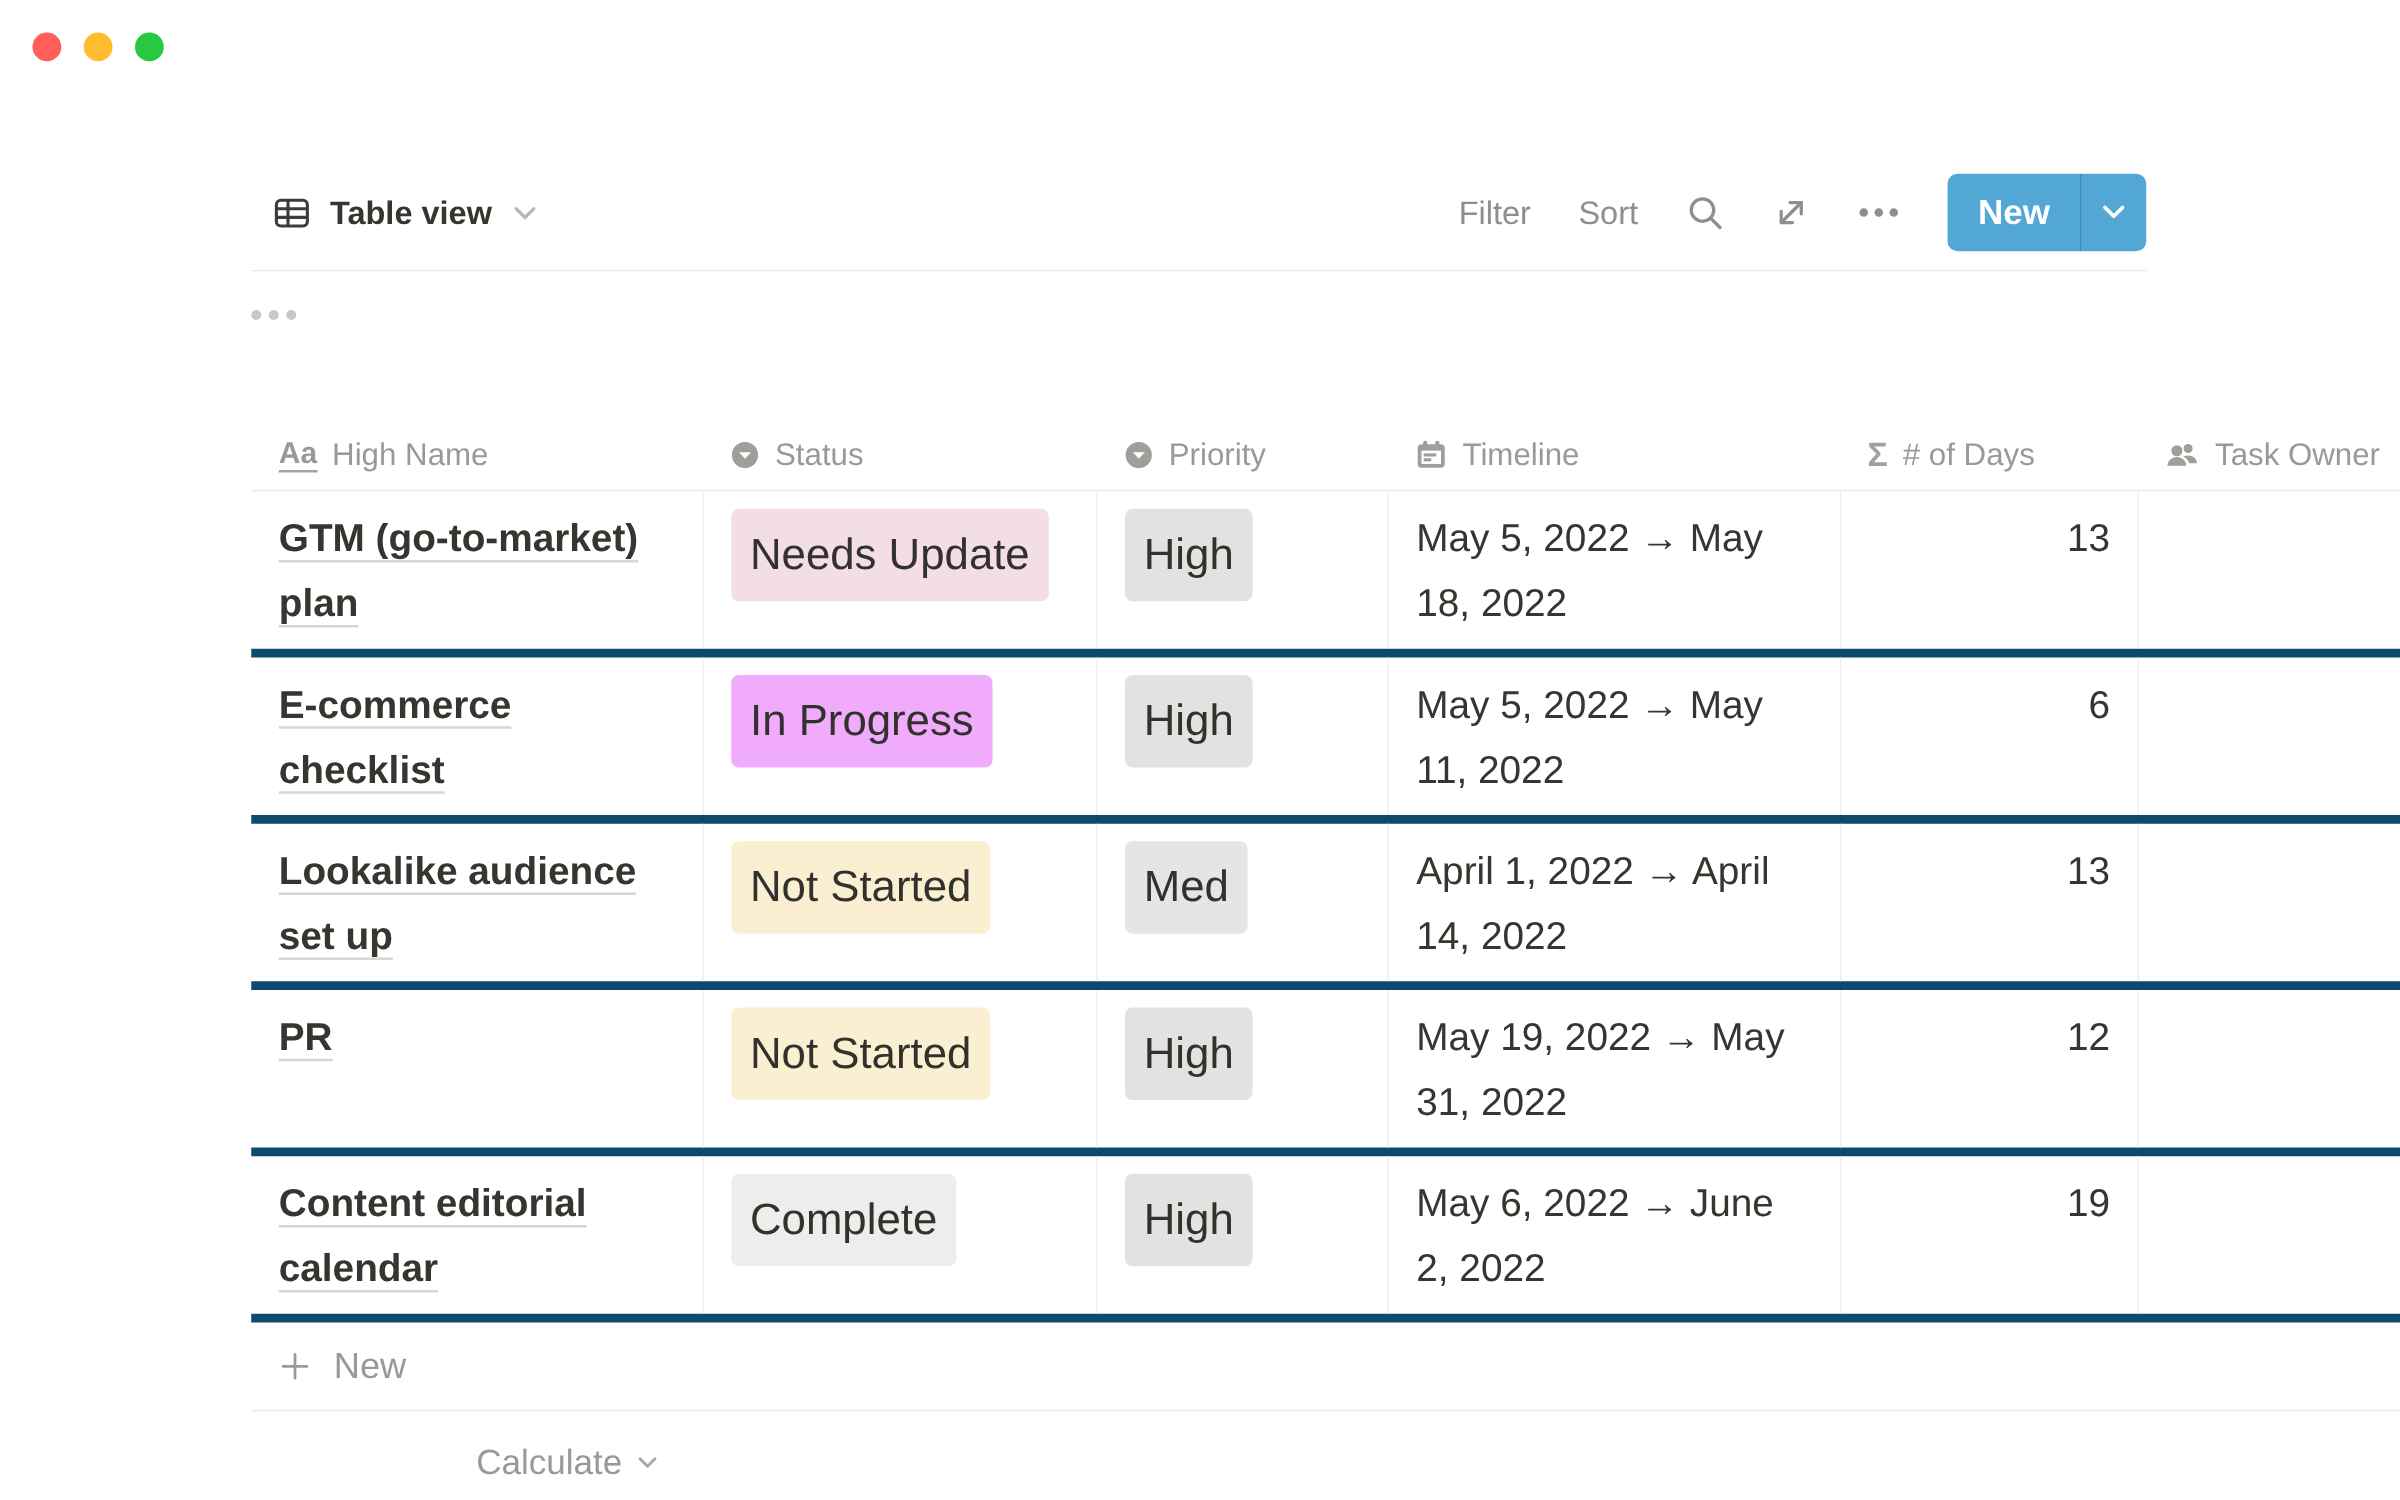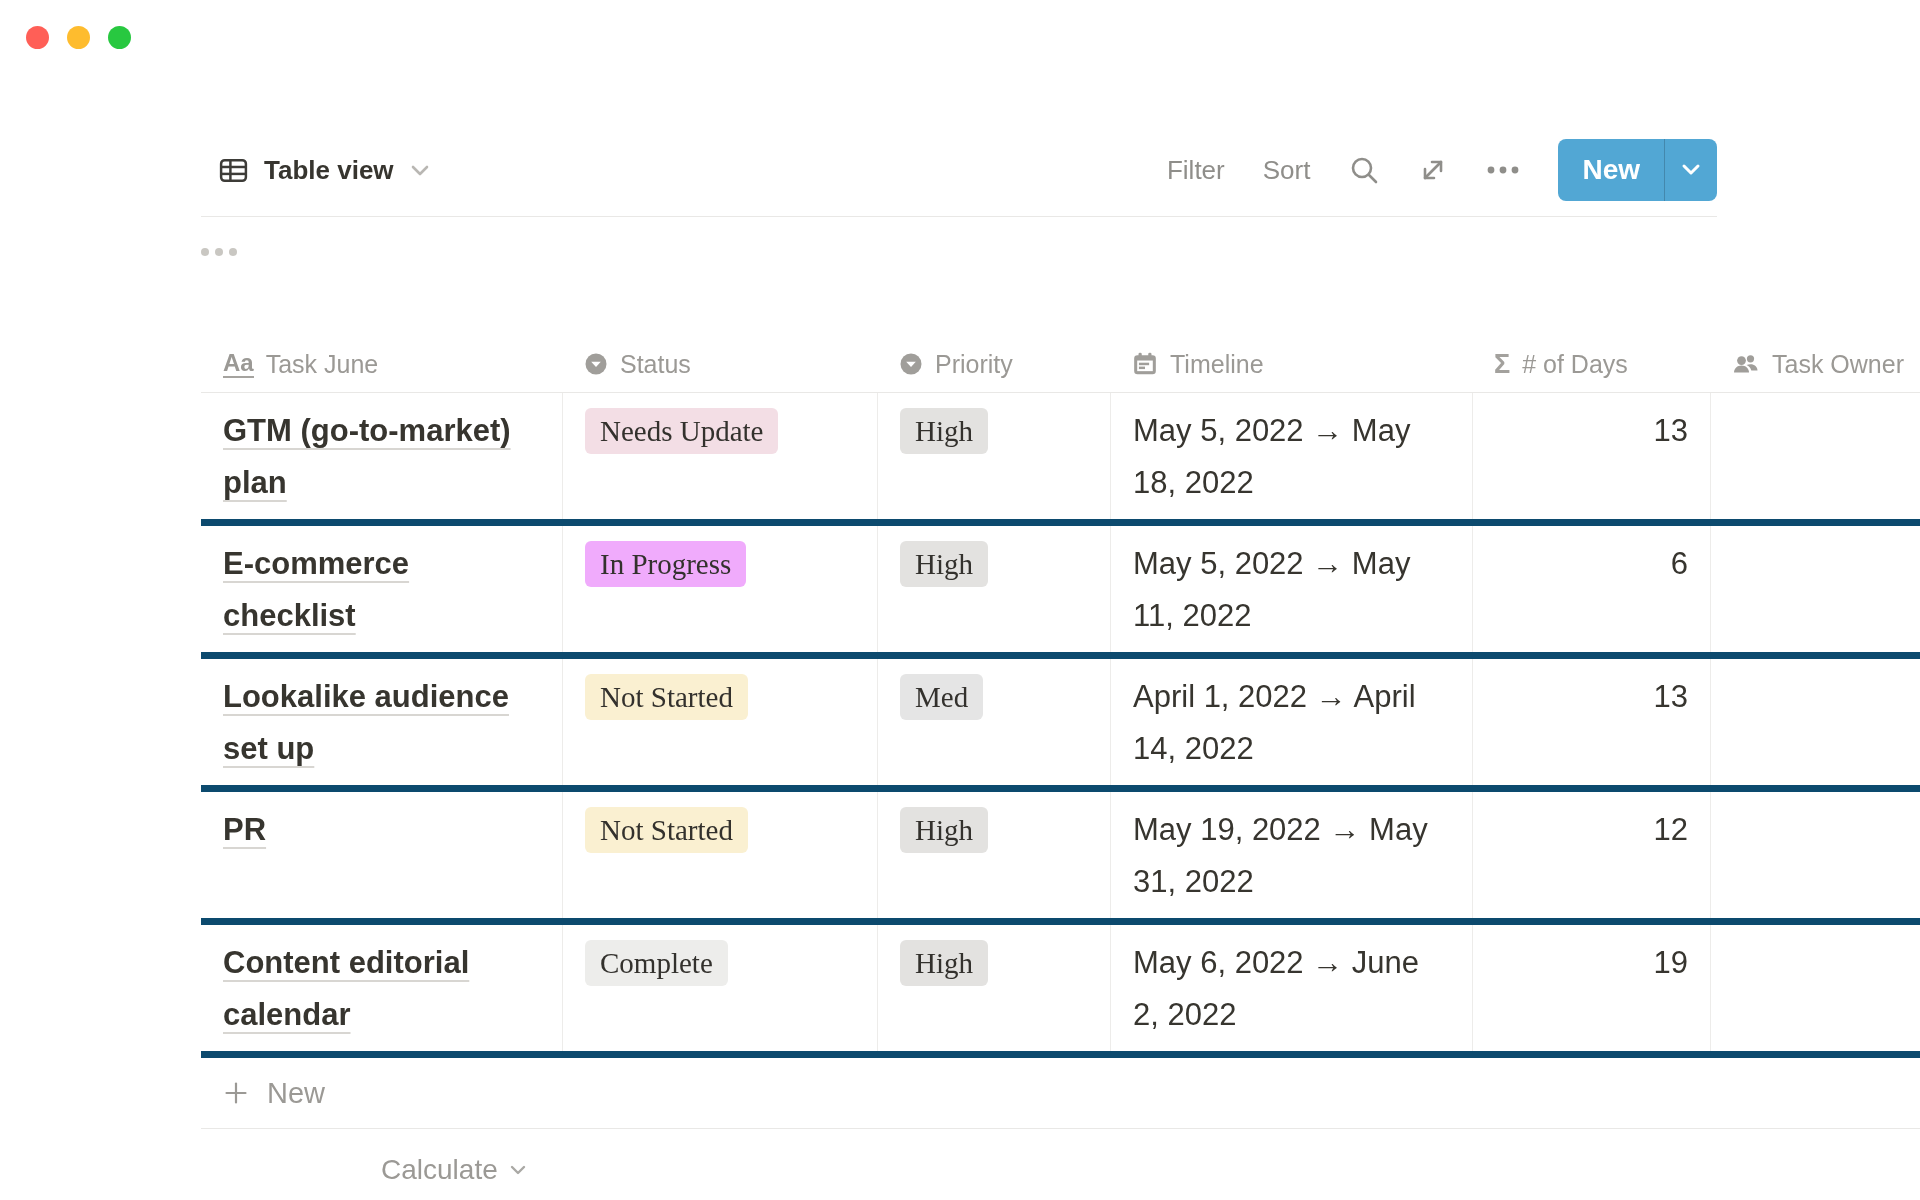--- a/index.html
+++ b/index.html
@@ -36,22 +36,22 @@
   .thead{height:56px;border-bottom:1px solid #e9e8e6;}
   .th{display:flex;align-items:center;gap:12px;padding-left:22px;
       color:#9b9995;font-size:25px;white-space:nowrap;overflow:hidden;cursor:pointer;}
   .aa{font-size:24px;font-weight:600;color:#9b9995;border-bottom:2.5px solid #a5a39f;line-height:1;padding-bottom:1px;}
   .sigma{font-size:27px;font-weight:600;color:#a3a19d;line-height:1;}
   .row{border-bottom:7px solid #0c4a6e;min-height:126px;}
   .cell{padding:12px 22px 0 22px;font-size:31px;line-height:52px;}
   .cell + .cell{border-left:1px solid #edecea;}
   .task-link{font-weight:600;color:#37352f;text-decoration:underline;
      text-decoration-color:#d8d6d2;text-decoration-thickness:2px;text-underline-offset:7px;cursor:pointer;}
-  .badge{display:inline-block;font-size:29px;line-height:46px;padding:0 15px;border-radius:6px;
-     color:#33312d;white-space:nowrap;margin-top:2px;font-family:Liberation Serif, serif;}
+  .badge{display:inline-block;font-size:35px;line-height:46px;padding:14px 15px;border-radius:6px;
+     color:#33312d;white-space:nowrap;margin-top:2px;}
   .days{text-align:right;}
   
   .newrow{height:70px;border-bottom:1px solid #e9e8e6;display:flex;align-items:center;
      gap:18px;padding-left:22px;color:#9b9995;font-size:29px;cursor:pointer;}
   .calcrow{height:82px;display:flex;align-items:center;}
   .calc{margin-left:180px;display:flex;align-items:center;gap:10px;color:#9b9995;font-size:28px;cursor:pointer;}
   svg{display:block;}
 </style>
 </head>
 <body>
@@ -121,21 +121,21 @@
       <i></i>
       <i></i>
     </span>
 </div>
 
 <div class="table">
 
   <div class="grid thead">
     <div class="th">
       <span class="aa">Aa</span>
-      <span>Task June</span>
+      <span>High Name</span>
     </div>
     <div class="th">
       <span class="icon-btn">
         <svg width="24" height="24" viewBox="0 0 24 24">
             <circle cx="12" cy="12" r="10.5" fill="#a09e9a"></circle>
             <path d="M7.2 9.8h9.6L12 15z" fill="#fff"></path>
           </svg>
       </span>
       <span>Status</span>
     </div>

